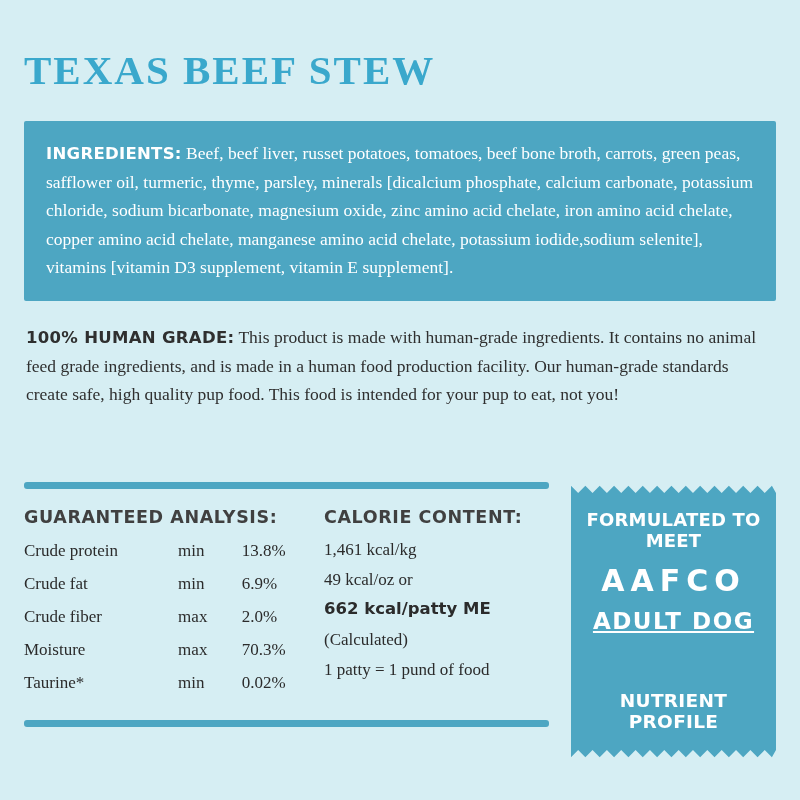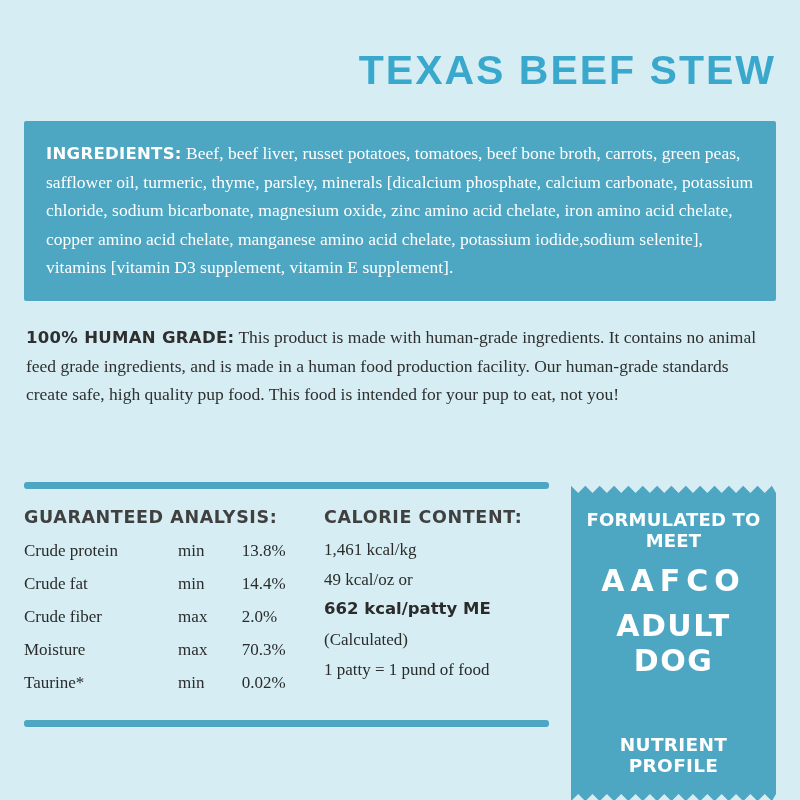--- a/index.html
+++ b/index.html
@@ -17,22 +17,22 @@
   .page {
     position: relative;
     width: 800px;
     height: 800px;
     box-sizing: border-box;
     padding: 0 24px;
   }
 
   
   .title {
-    text-align: right;
-    font-family: Liberation Sans, sans-serif;
+    text-align: left;
+    font-family: Liberation Serif, serif;
     font-weight: bold;
     font-size: 41px;
     letter-spacing: 2px;
     color: #3aa8cc;
     padding-top: 48px;
     line-height: 1.1;
   }
 
   
   .ingredients-panel {
@@ -166,23 +166,24 @@
     font-size: 18px;
     letter-spacing: 0.2px;
     padding-bottom: 12px;
   }
   .badge-line-2 {
     font-size: 30px;
     letter-spacing: 6px;
     padding-bottom: 10px;
   }
   .badge-line-3 {
-    font-size: 30px;
+    font-size: 23px;
     letter-spacing: 1.5px;
     padding-bottom: 12px;
+    text-decoration: underline;
   }
   .badge-line-4 {
     font-size: 18.5px;
     letter-spacing: 0.3px;
     margin-top: 44px;
   }
 </style>
 </head>
 <body>
 
@@ -211,21 +212,21 @@
           <table class="ga">
             <tbody>
               <tr>
                 <td class="nutrient">Crude protein</td>
                 <td class="limit">min</td>
                 <td class="value">13.8%</td>
               </tr>
               <tr>
                 <td class="nutrient">Crude fat</td>
                 <td class="limit">min</td>
-                <td class="value">14.4%</td>
+                <td class="value">6.9%</td>
               </tr>
               <tr>
                 <td class="nutrient">Crude fiber</td>
                 <td class="limit">max</td>
                 <td class="value">2.0%</td>
               </tr>
               <tr>
                 <td class="nutrient">Moisture</td>
                 <td class="limit">max</td>
                 <td class="value">70.3%</td>

